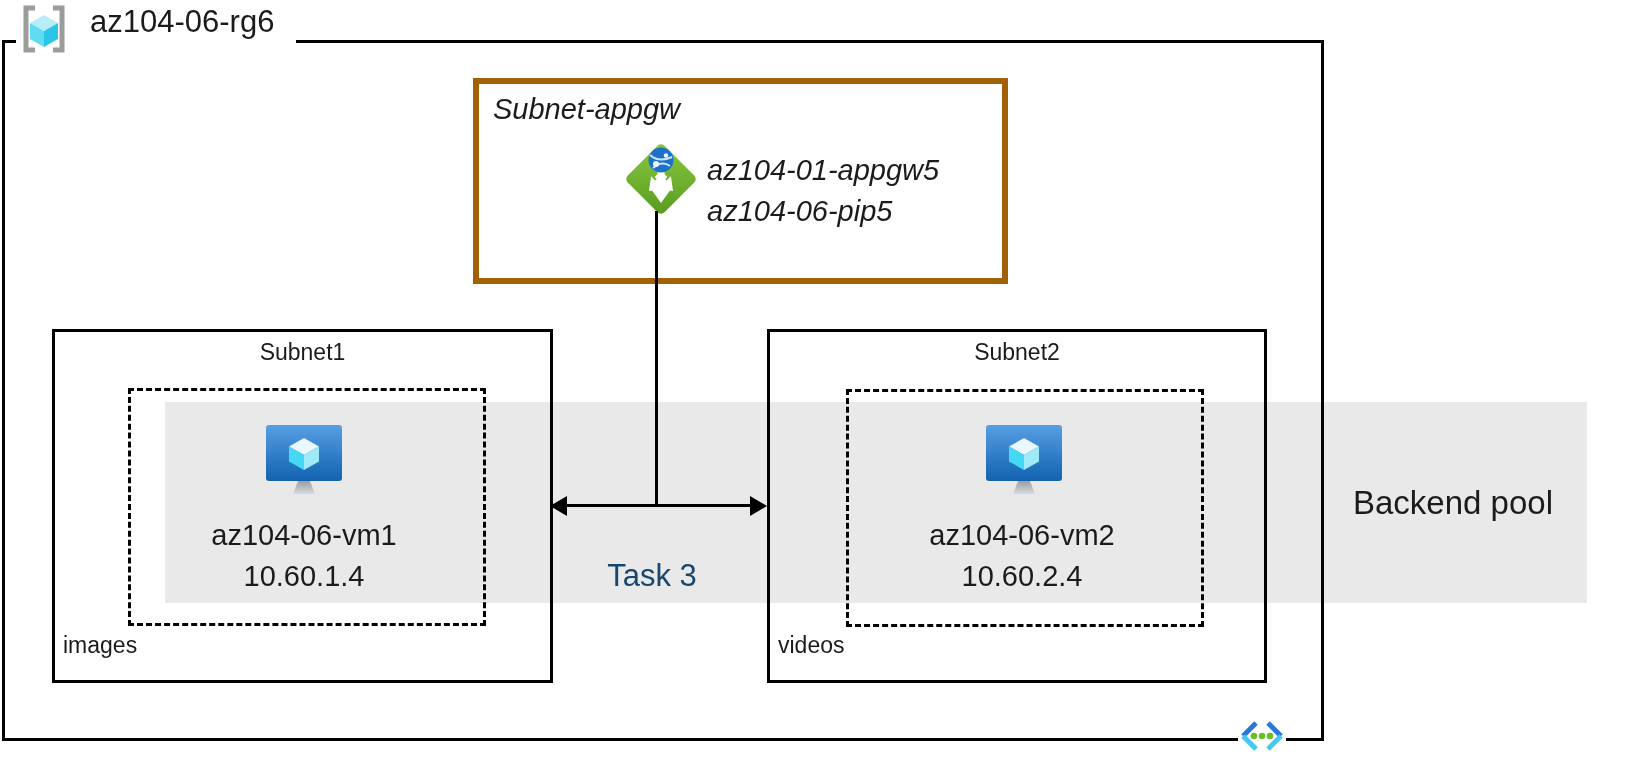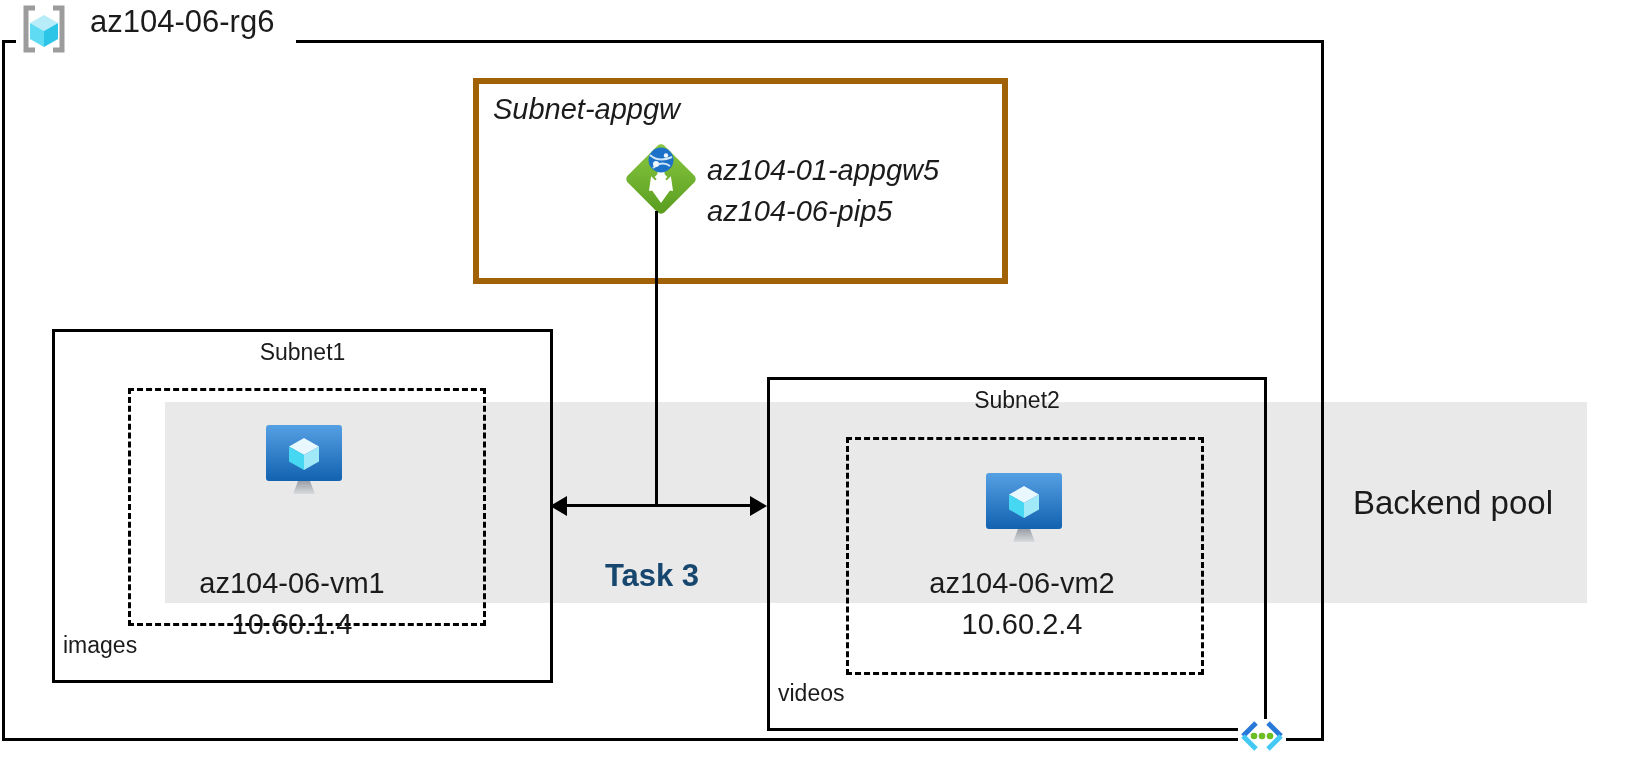--- a/index.html
+++ b/index.html
@@ -27,34 +27,34 @@
   
   .vline{left:655px;top:211px;width:3px;height:295px;background:#000;z-index:3;}
   .arrow-shaft{left:563px;top:504px;width:198px;height:3px;background:#000;z-index:3;}
   .arrow-head{width:0;height:0;z-index:3;border-top:10px solid transparent;border-bottom:10px solid transparent;}
   .arrow-head.left{left:550px;top:496px;border-right:17px solid #000;}
   .arrow-head.right{left:750px;top:496px;border-left:17px solid #000;}
 
   
   .subnet-box{border:3px solid #000;z-index:2;background:transparent;}
   .subnet1{left:52px;top:329px;width:501px;height:354px;}
-  .subnet2{left:767px;top:329px;width:500px;height:354px;margin-top:48px;}
+  .subnet2{left:767px;top:329px;width:500px;height:354px;}
   .subnet-title{position:absolute;left:0;top:7px;width:100%;text-align:center;font-size:23px;}
   .dashed-box{position:absolute;border:3px dashed #000;width:352px;height:232px;}
   .subnet1 .dashed-box{left:73px;top:56px;}
   .subnet2 .dashed-box{left:76px;top:57px;}
   .vm-icon{position:absolute;}
   .subnet1 .vm-icon{left:209px;top:91px;}
   .subnet2 .vm-icon{left:214px;top:91px;}
   .vm-labels{position:absolute;width:352px;text-align:center;font-size:29px;line-height:41px;top:183px;}
-  .subnet1 .vm-labels{left:61px;margin-top:48px;}
+  .subnet1 .vm-labels{left:73px;}
   .subnet2 .vm-labels{left:76px;}
   .folder-label{position:absolute;left:8px;top:300px;width:100%;font-size:23px;}
 
-  .task-label{left:553px;top:558px;width:198px;text-align:center;font-size:31px;font-weight:bold;color:#17466e;z-index:4;}
+  .task-label{left:553px;top:558px;width:198px;text-align:center;font-size:31px;font-weight:normal;color:#17466e;z-index:4;}
 
   .vnet-icon{left:1238px;top:719px;z-index:4;}
 </style>
 </head>
 <body>
 
 <div class="stage">
 
   <div class="abs band"></div>
   <div class="abs backend-label">Backend pool</div>

